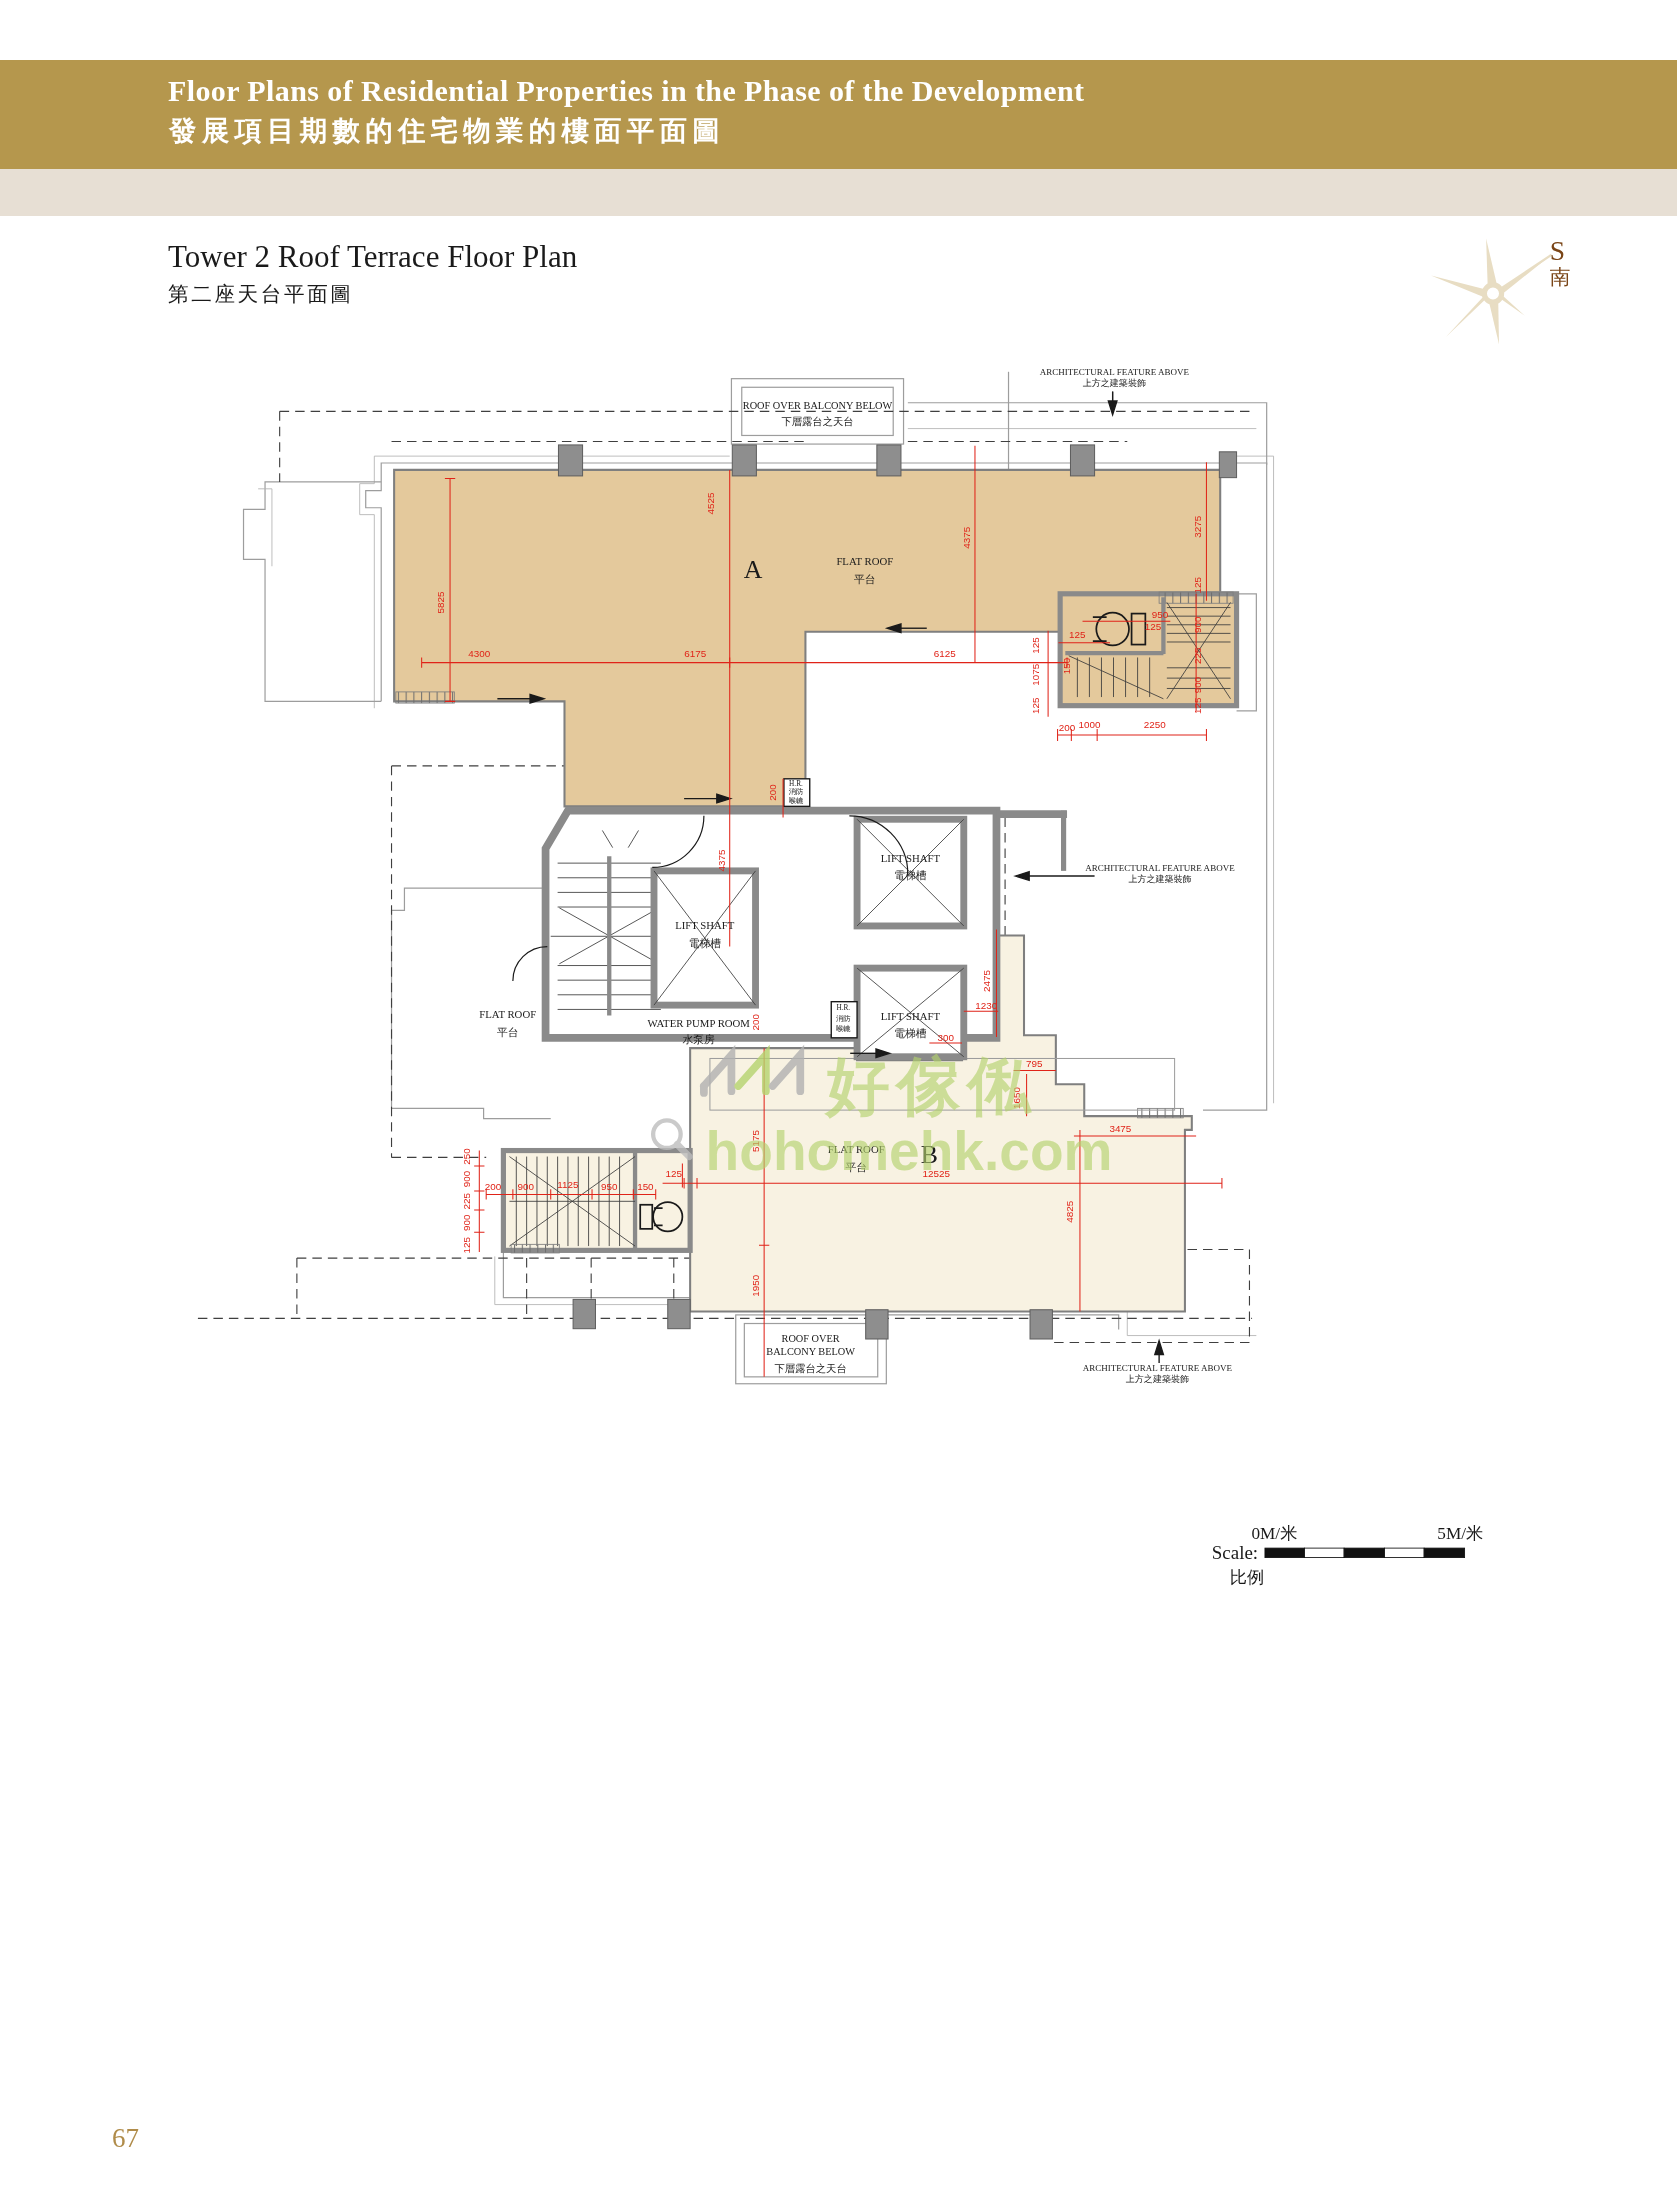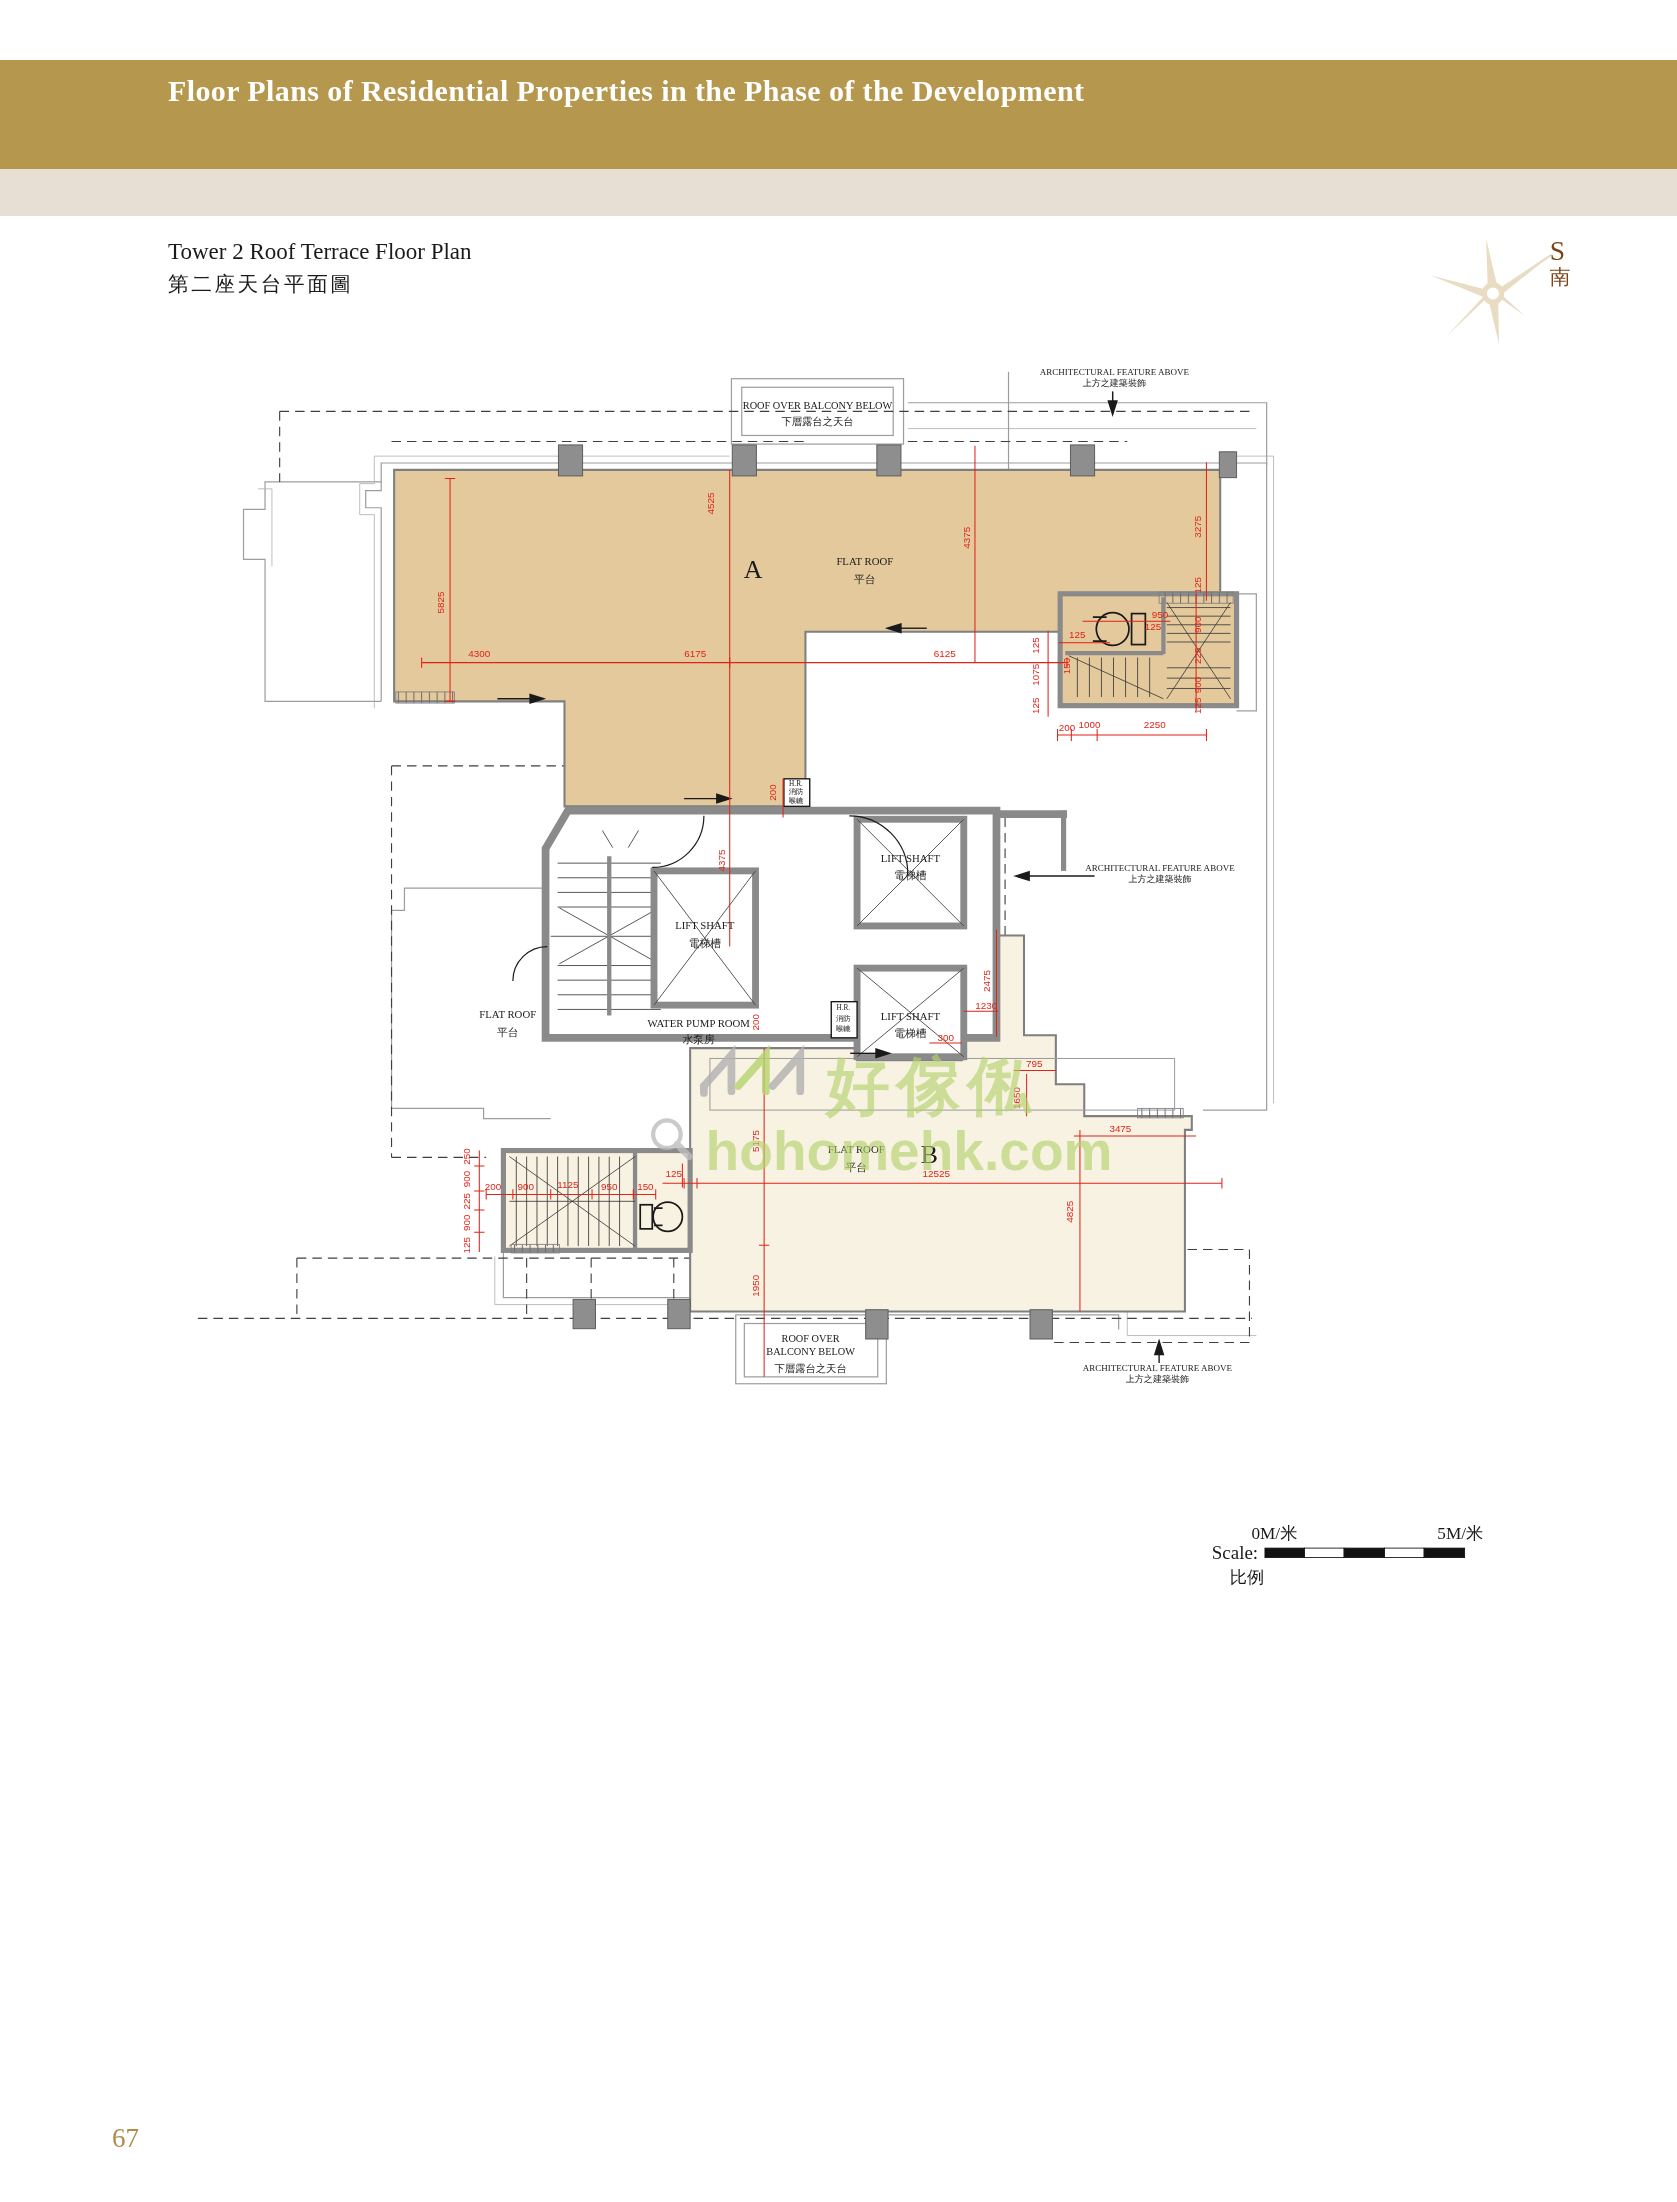--- a/index.html
+++ b/index.html
@@ -4,21 +4,21 @@
 <style>
   html,body{margin:0;padding:0;background:#ffffff;}
   #page{position:relative;width:1678px;height:2176px;background:#ffffff;overflow:hidden;
         font-family:"Liberation Serif",serif;}
   
   #gold-band{position:absolute;left:0;top:60px;width:1678px;height:109px;background:#b5974d;}
   #gold-band .en{position:absolute;left:168px;top:13.8px;color:#ffffff;font-size:30px;font-weight:bold;letter-spacing:0.4px;}
   #gold-band .cn{position:absolute;left:169px;top:53px;color:#ffffff;font-size:27.5px;font-weight:bold;letter-spacing:5.2px;}
   #beige-strip{position:absolute;left:0;top:169px;width:1678px;height:47px;background:#e7dfd4;}
   #subtitle{position:absolute;left:168px;top:239px;color:#1a1a1a;}
-  #subtitle .en{font-size:23px;}
+  #subtitle .en{font-size:31px;}
   #subtitle .cn{font-size:20.6px;letter-spacing:2.6px;margin-top:5.2px;}
   #page-num{position:absolute;left:112px;top:2123px;color:#b08c4a;font-size:27px;}
   svg text{font-family:"Liberation Serif",serif;fill:#1a1a1a;}
   svg .dim{font-family:"Liberation Sans",sans-serif;font-size:11.5px;fill:#e02318;text-anchor:middle;}
   svg .xs{font-size:10.5px;text-anchor:middle;}
   svg .s{font-size:12px;text-anchor:middle;}
   svg .m{font-size:12.5px;text-anchor:middle;}
   svg .t{font-size:8.5px;text-anchor:middle;}
   svg .big{font-size:30px;text-anchor:middle;}
   svg .scalelbl{font-size:20px;text-anchor:middle;}
@@ -30,20 +30,21 @@
   .red{stroke:#e02318;stroke-width:1.2;fill:none;}
   .blk{stroke:#1a1a1a;stroke-width:1.4;fill:none;}
 </style>
 </head>
 <body>
 
 <div id="page">
 
   <div id="gold-band">
     <div class="en">Floor Plans of Residential Properties in the Phase of the Development</div>
+    <div class="cn">發展項目期數的住宅物業的樓面平面圖</div>
   </div>
   <div id="beige-strip"></div>
 
   <div id="subtitle">
     <div class="en">Tower 2 Roof Terrace Floor Plan</div>
     <div class="cn">第二座天台平面圖</div>
   </div>
 
   <svg id="plan-svg" width="1678" height="2203" viewBox="0 0 1950 2560" style="position:absolute;left:0;top:0;">
     <defs>

